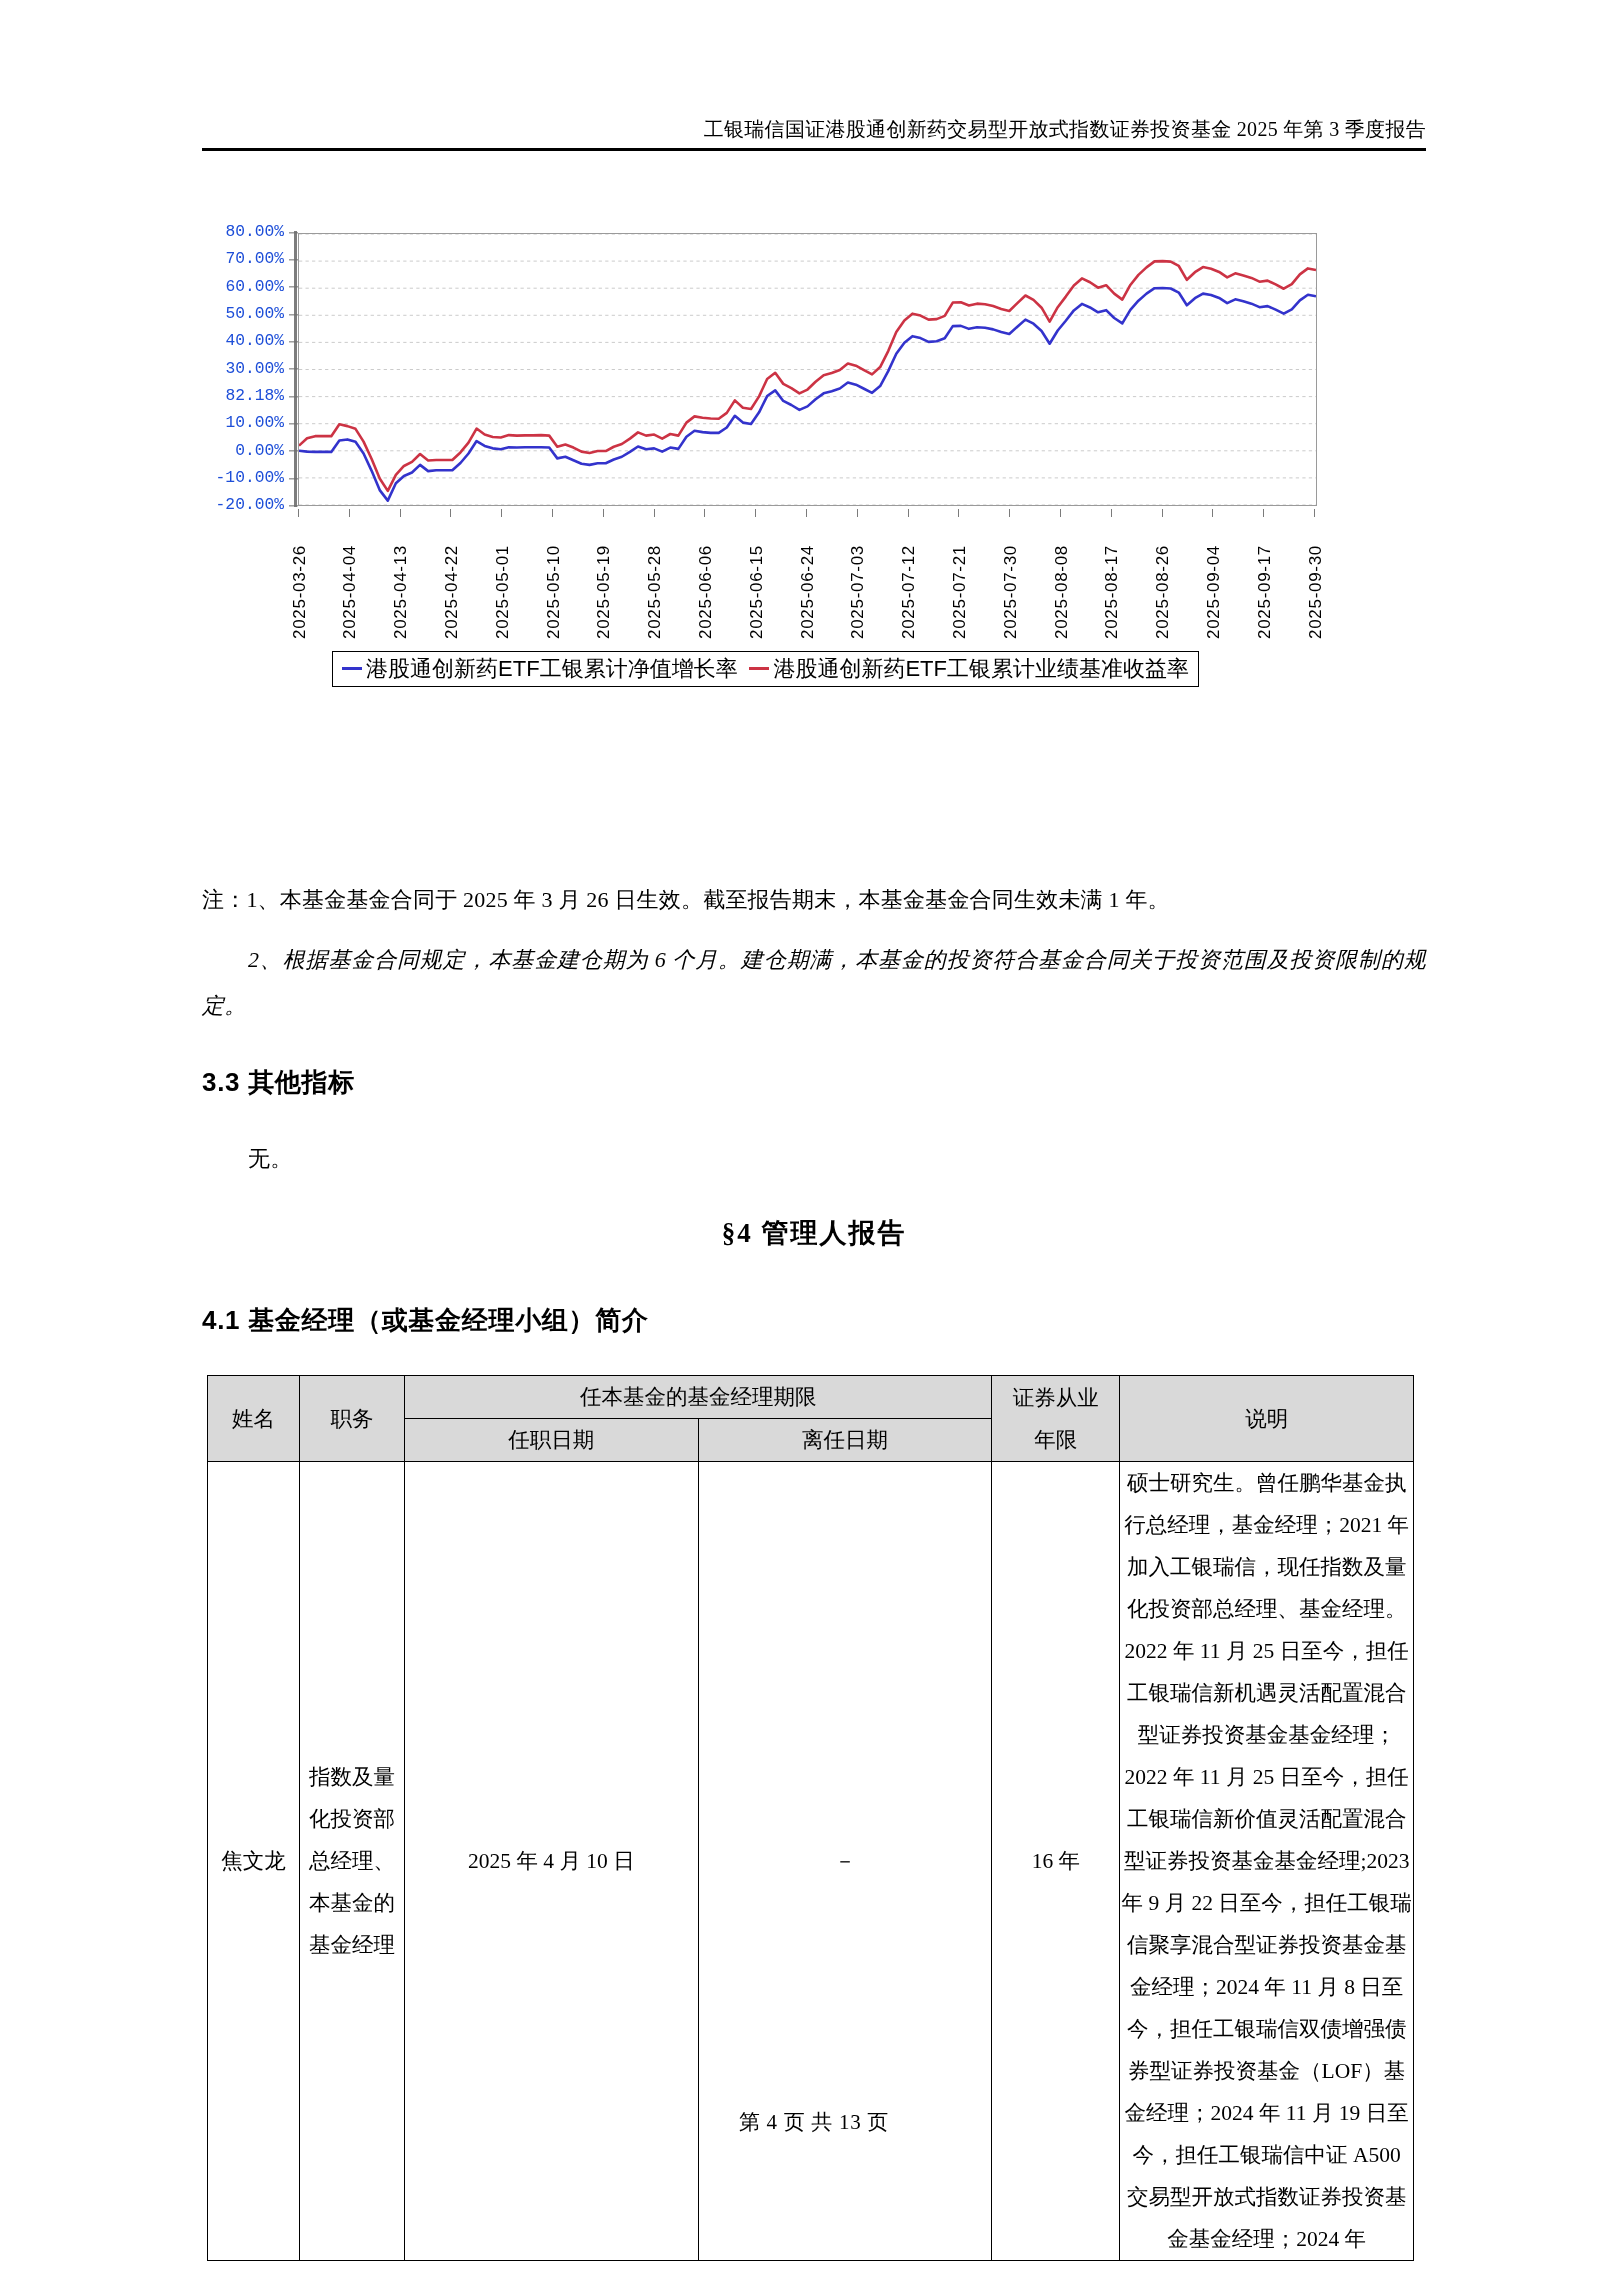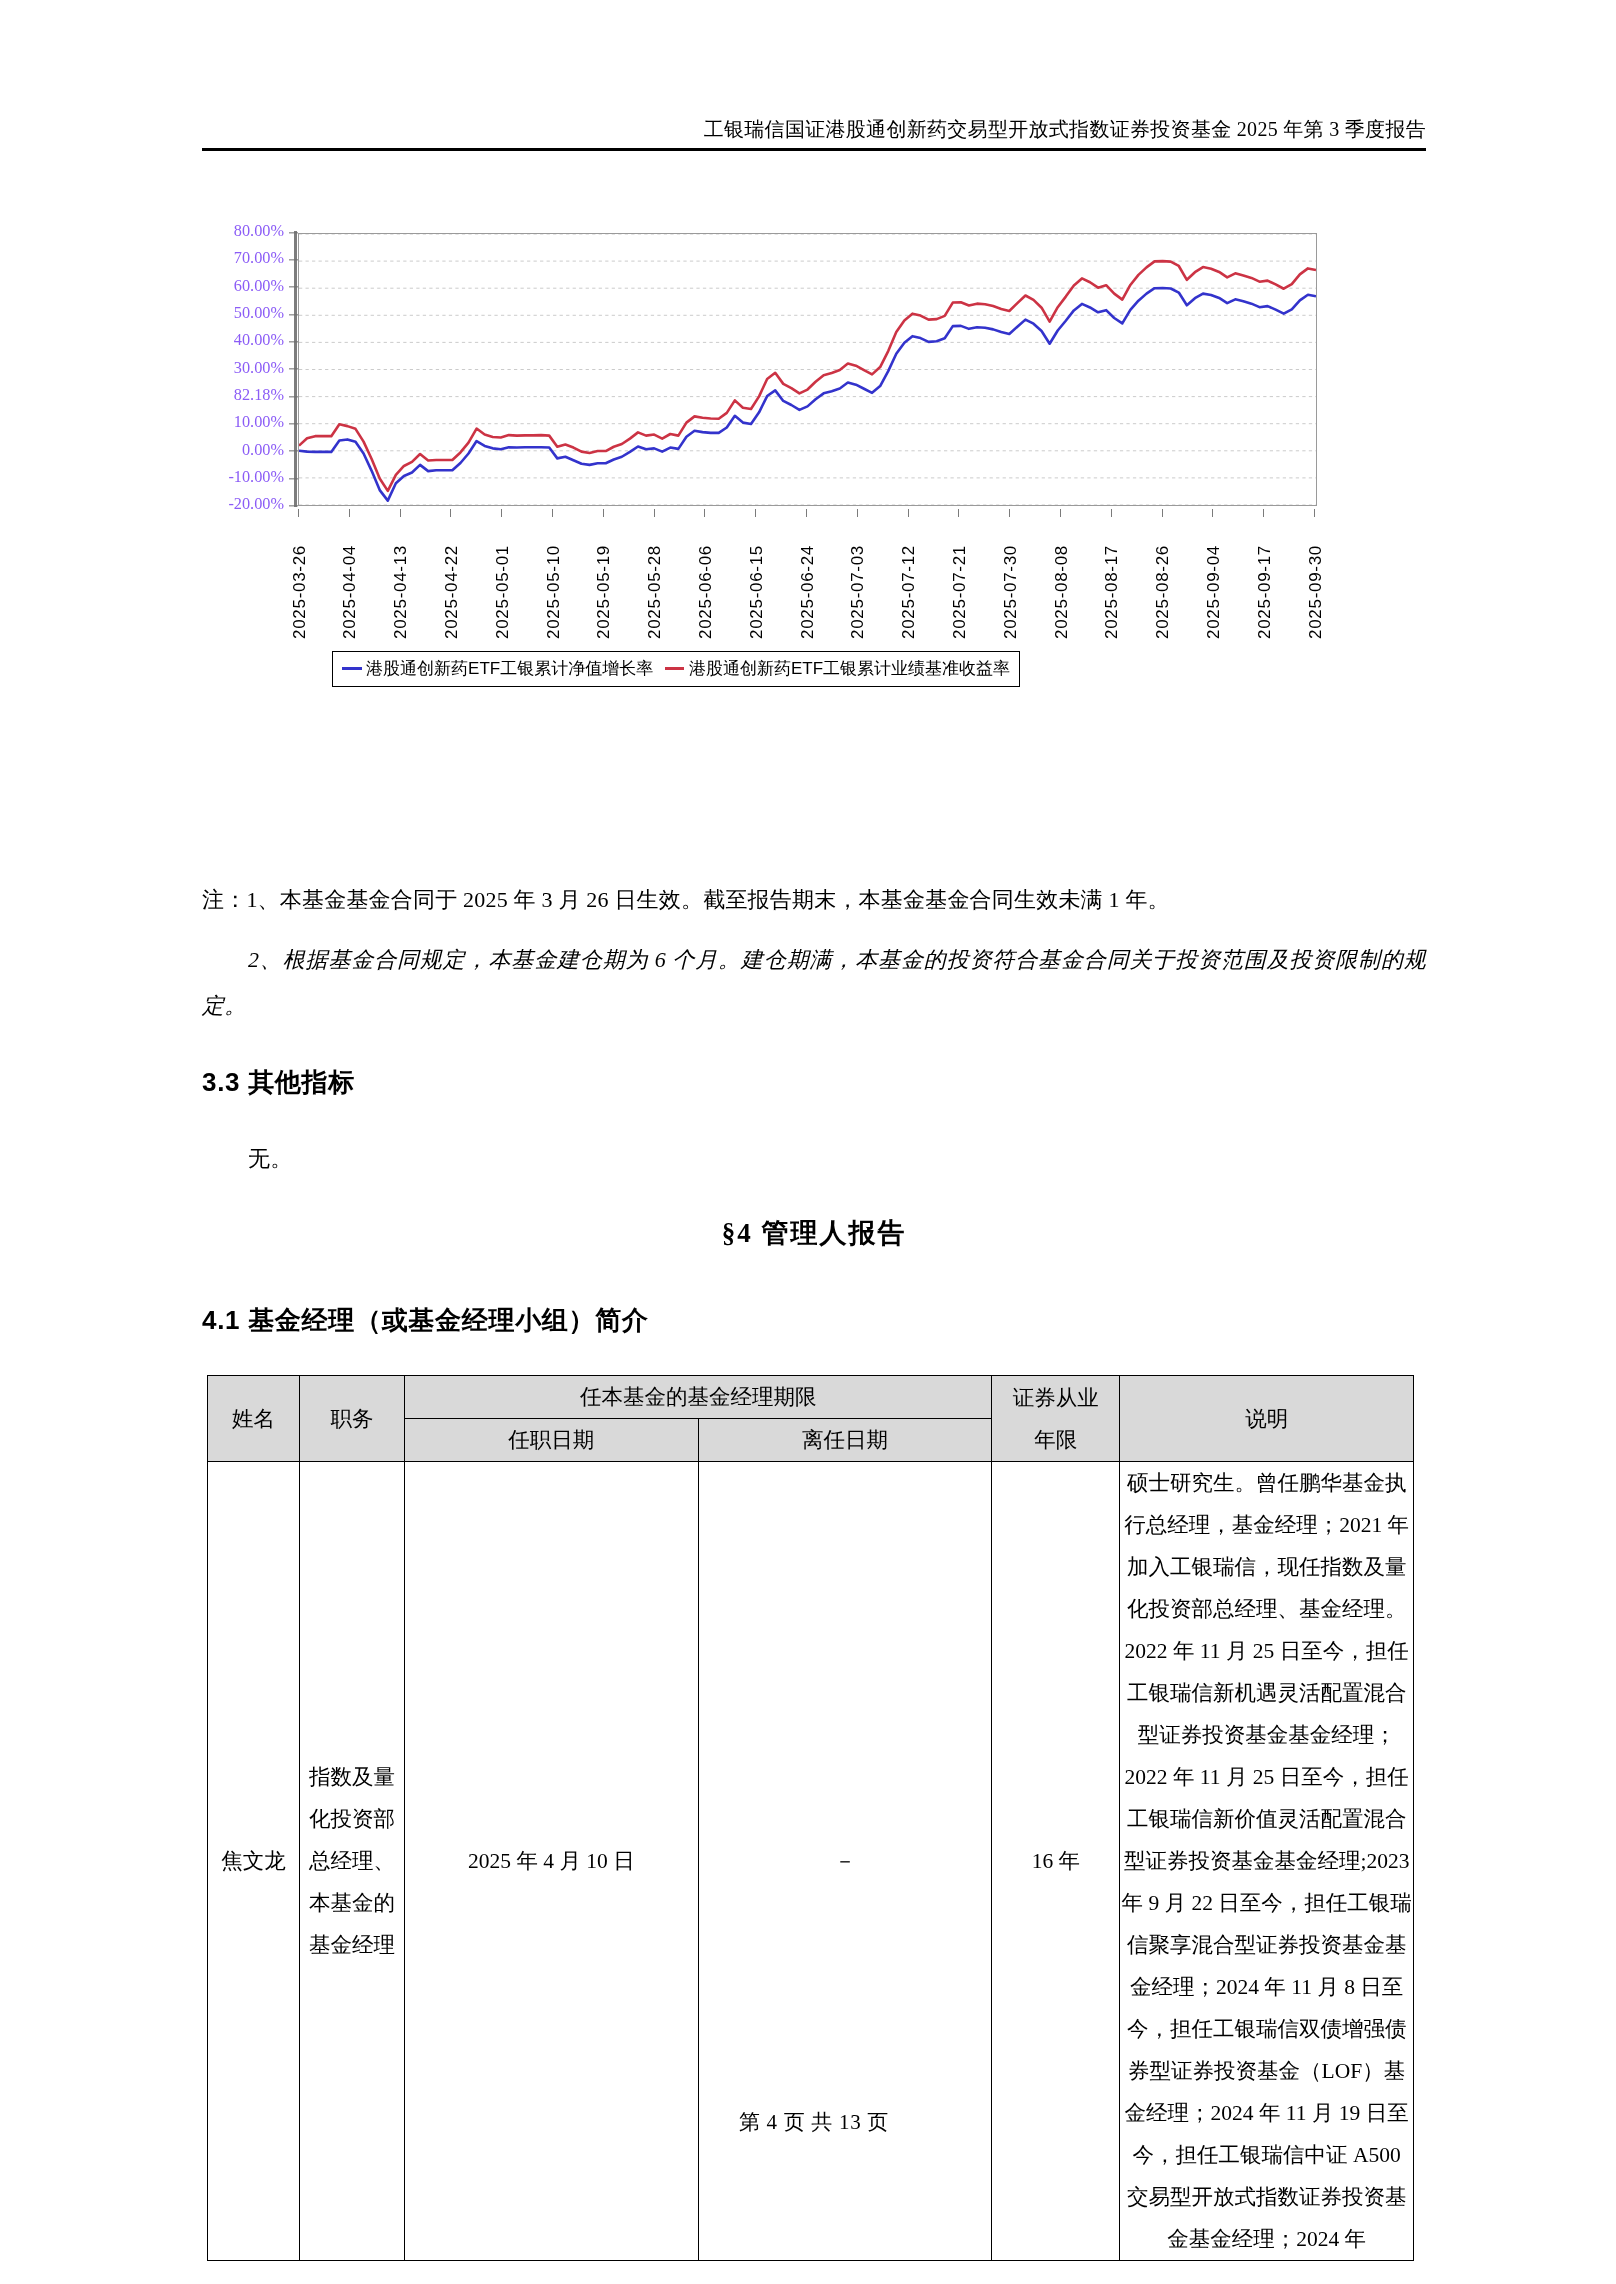--- a/index.html
+++ b/index.html
@@ -38,22 +38,22 @@
     width:1019px; height:273px;
     border:1.3px solid #9a9a9a; background:#fff; box-sizing:border-box;
   }
   .axis-left {
     position:absolute; left:79px; top:36px; width:2.6px; height:276px;
     background:#7d7d7d;
   }
   .ylabels { position:absolute; left:0px; top:36px; width:78px; height:276px; }
   .ylab {
     position:absolute; right:9px;
-    font-family:Liberation Serif, serif;
-    font-size:16.3px; color:#8b5cf6; white-space:nowrap;
+    font-family:Liberation Mono, monospace;
+    font-size:16.3px; color:#1d4ed8; white-space:nowrap;
     transform:translateY(-50%);
   }
   .ytick {
     position:absolute; left:74px; width:9px; height:1.3px; background:#6d6d6d;
     transform:translateY(-50%);
   }
   svg.series { position:absolute; left:0; top:0; width:100%; height:100%; display:block; }
 
   .xaxis-box { position:absolute; left:83px; top:314px; width:1019px; height:130px; }
   .xlab {
@@ -64,21 +64,21 @@
     white-space:nowrap; letter-spacing:0.7px;
   }
   .xtick { position:absolute; top:0; width:1.3px; height:7.8px; background:#7b7b7b; }
 
   .legend {
     position:absolute; left:117px; top:456px;
     border:1.3px solid #000; background:#fff;
     padding:3.9px 9px 5.2px 9px;
     display:flex; align-items:center; gap:11.7px;
     font-family:"Liberation Sans","DejaVu Sans",sans-serif;
-    font-size:17px; line-height:25px; white-space:nowrap;
+    font-size:22px; line-height:25px; white-space:nowrap;
   }
   .leg-item { display:flex; align-items:center; gap:4.6px; }
   .leg-swatch { display:inline-block; width:19.5px; height:3.3px; }
 
   
   .para {
     position:absolute; font-size:22px; line-height:46px;
     letter-spacing:0.2px; text-align:justify;
   }
   .note1 { left:202px; top:877px; width:1224px; }

